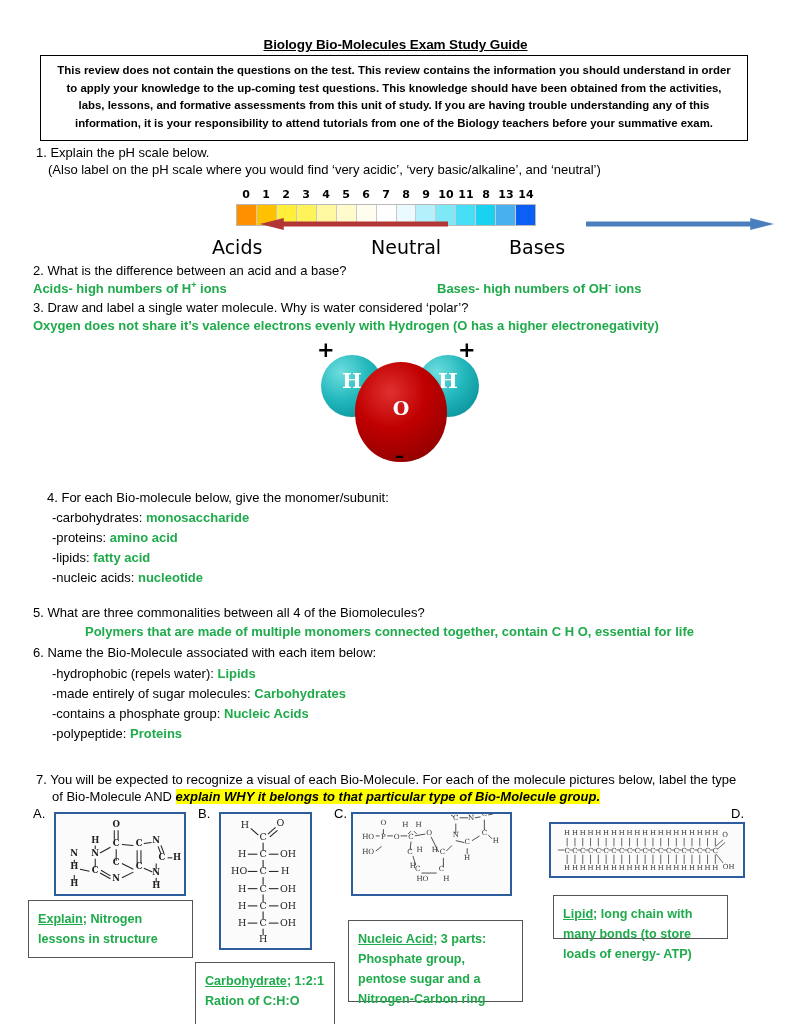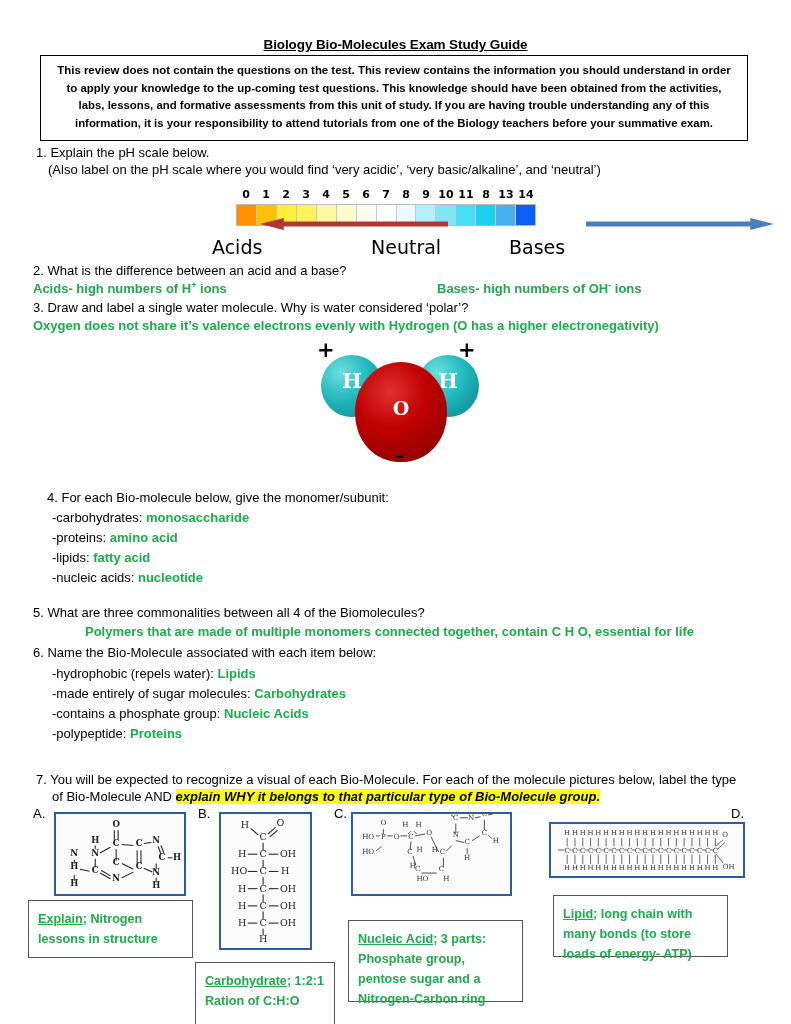--- a/index.html
+++ b/index.html
@@ -611,17 +611,17 @@
         <text x="182" y="14">O</text>
         <text x="186" y="48">OH</text>
       </g>
       <g stroke="#333" stroke-width="0.8" fill="none">
         <line x1="172" y1="24" x2="180" y2="17"></line>
         <line x1="174" y1="27" x2="182" y2="20"></line>
         <line x1="172" y1="32" x2="180" y2="42"></line>
       </g>
     </svg>
   </div>
-  <div class="callout" style="left:553px; top:895px; width:175px; height:62px;">
+  <div class="callout" style="left:553px; top:895px; width:175px; height:44px;">
     <u>Lipid</u><span>; long chain with many bonds (to store loads of energy- ATP)</span>
   </div>
 
 </div>
 
 </body></html>

